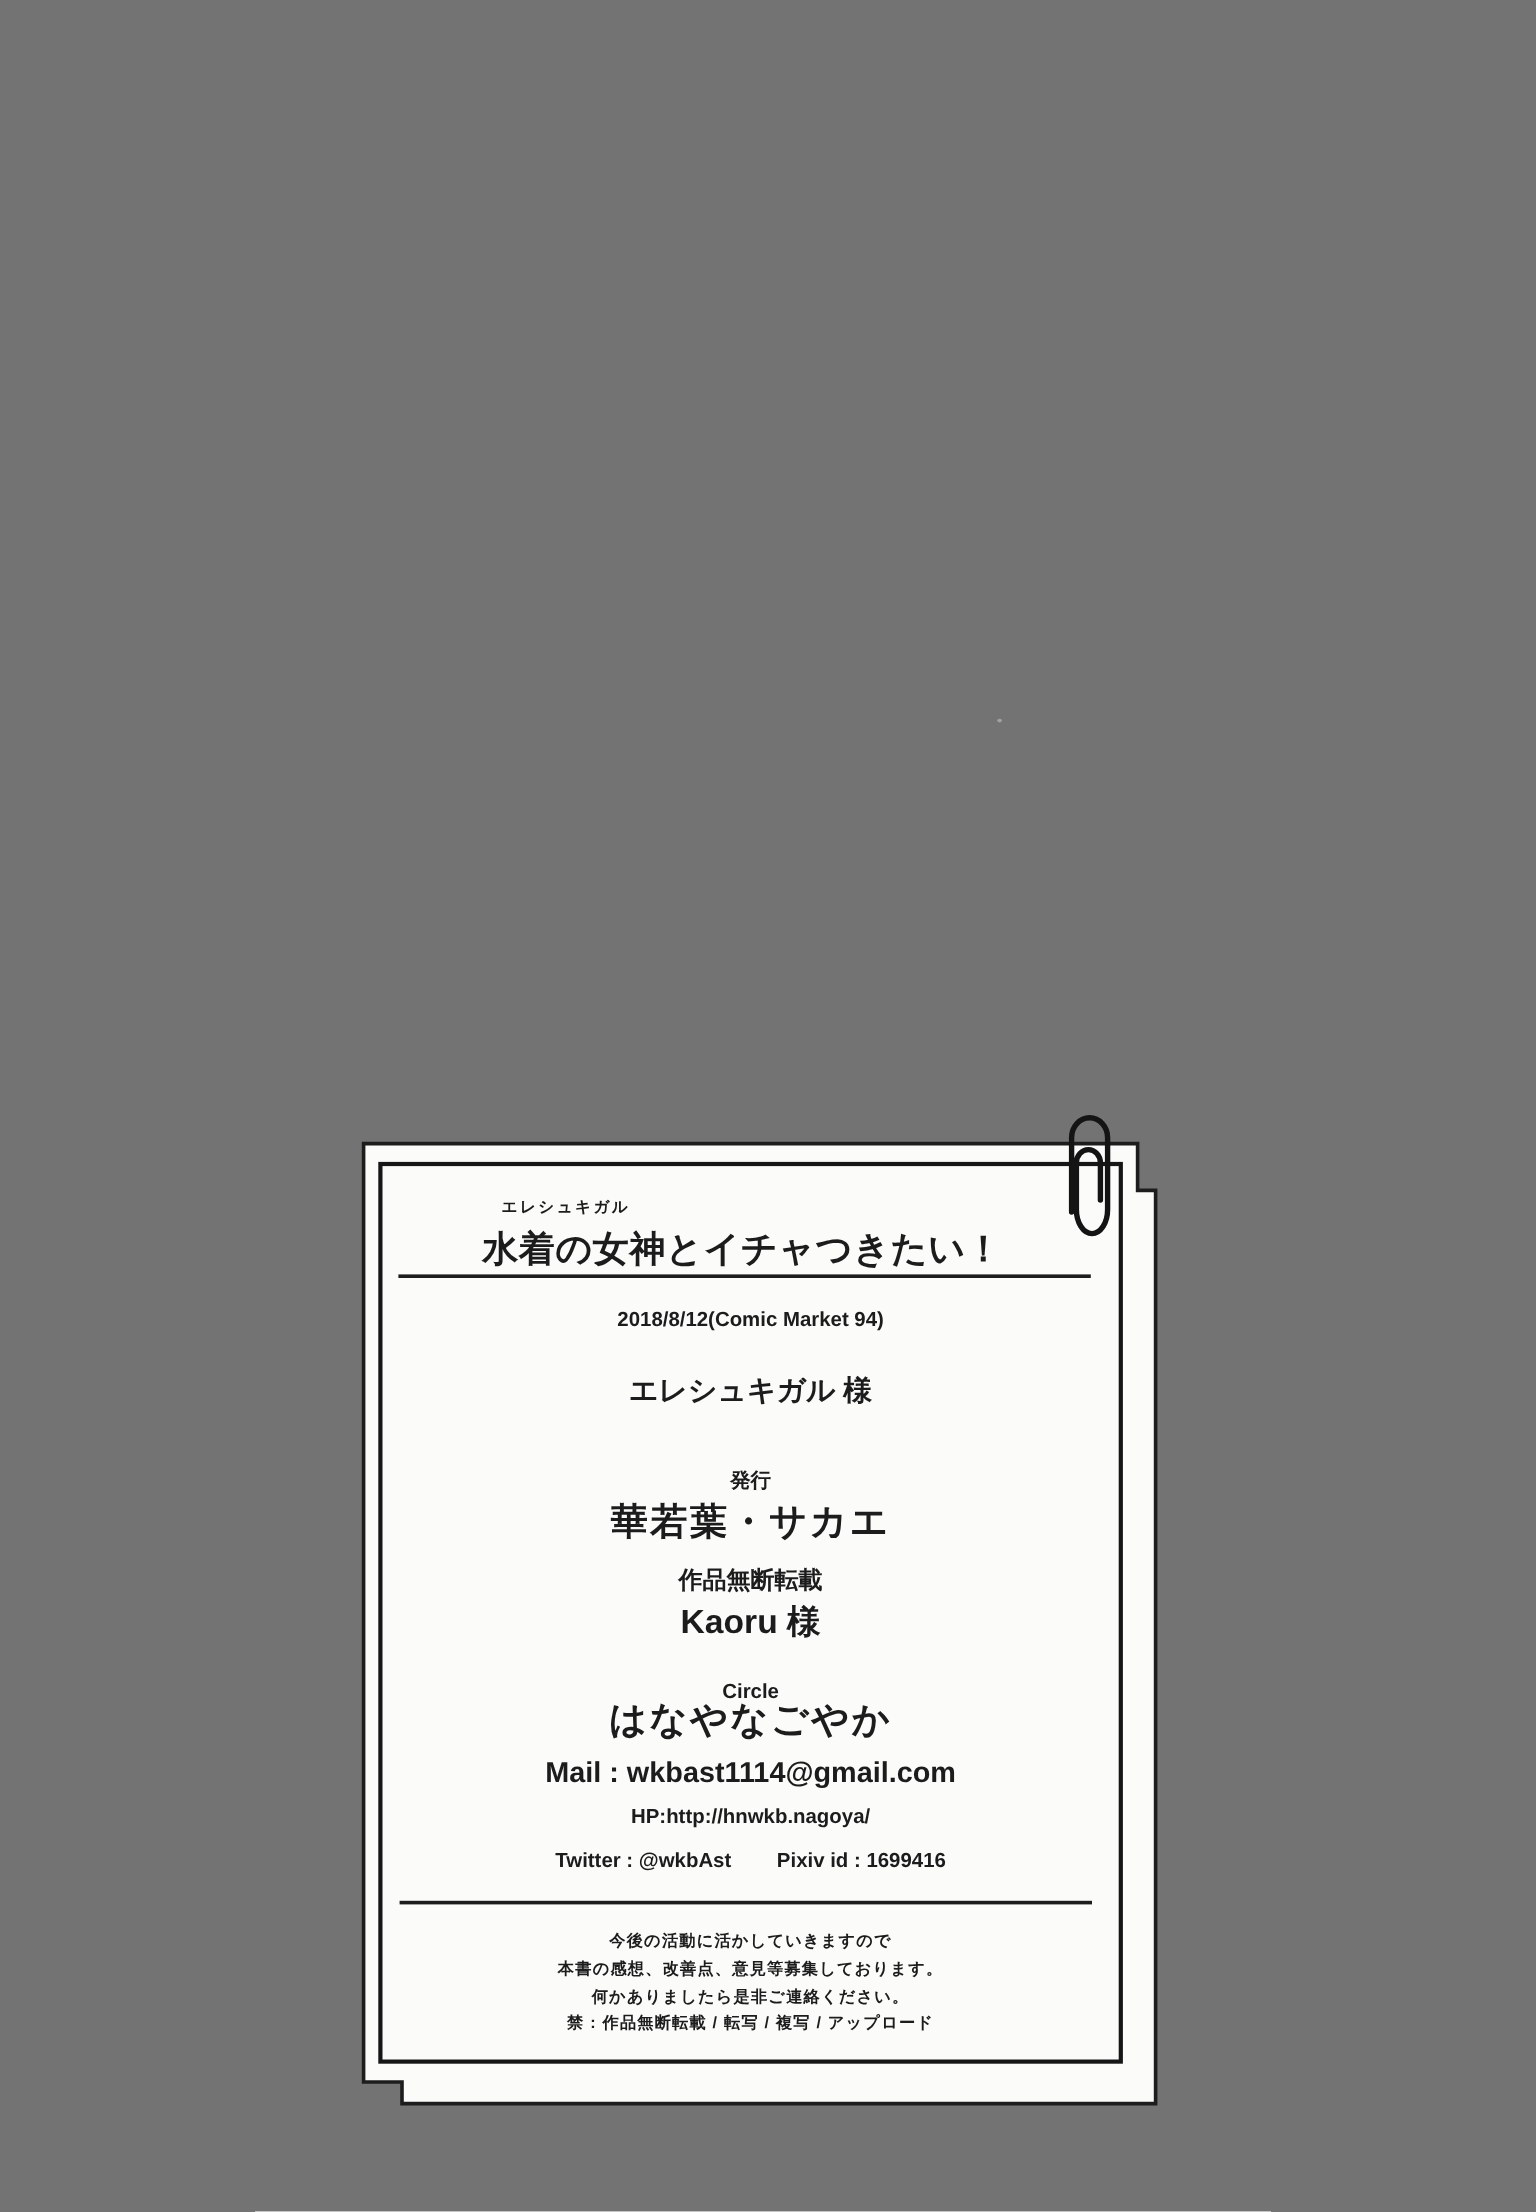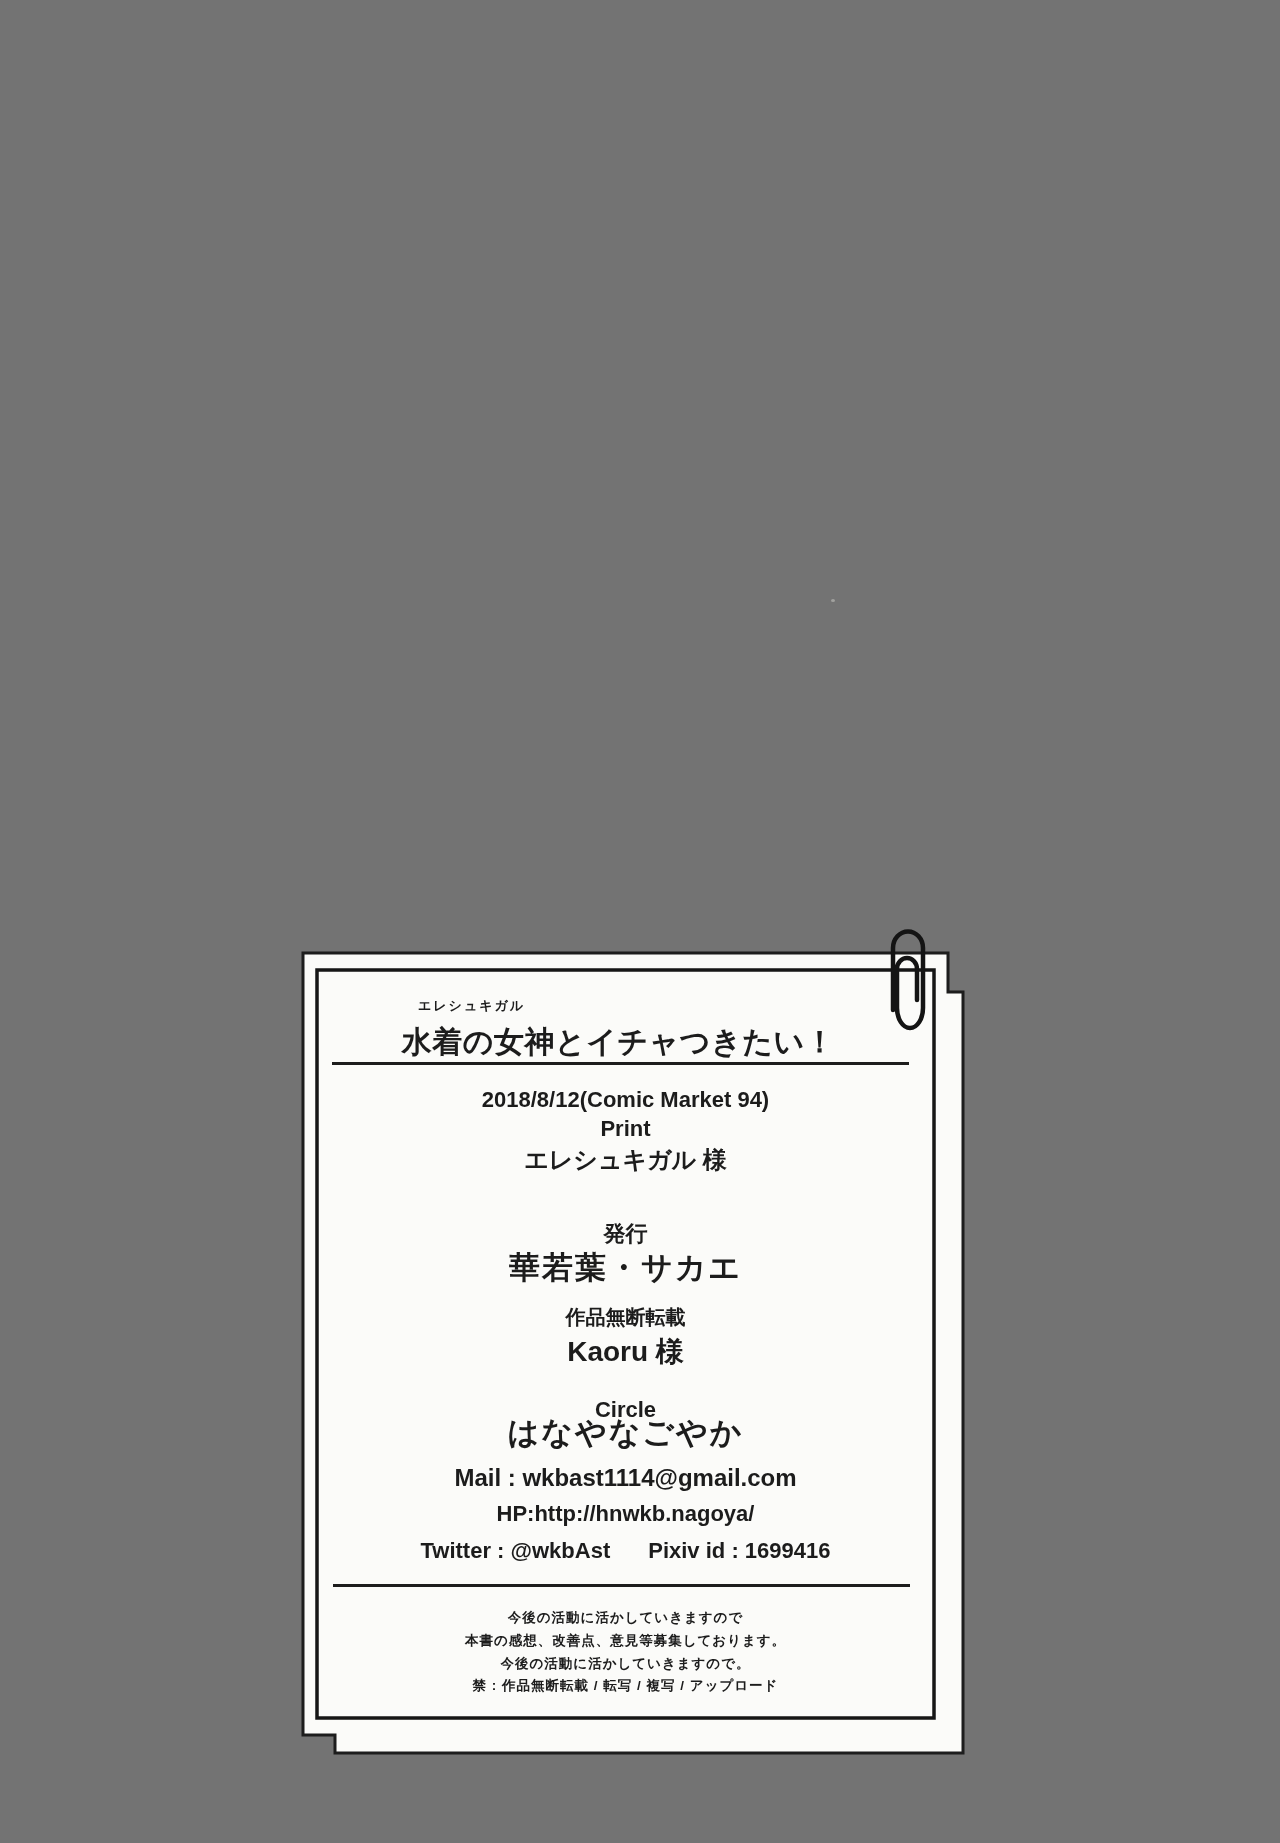--- a/index.html
+++ b/index.html
@@ -25,21 +25,21 @@
     font-size:13px;letter-spacing:2px;line-height:16px;
   }
   .title{
     left:310px;
     font-size:30px;line-height:38px;letter-spacing:0.5px;
   }
   .rule{
     position:absolute;
     height:0;border-top:3px solid #1d1d1d;
   }
-  .t23{font-size:22px;line-height:30px;}
+  .t23{font-size:17px;line-height:30px;}
   .t24{font-size:24px;line-height:30px;}
   .t20{font-size:20px;line-height:26px;}
   .t28{font-size:28px;line-height:36px;}
   .t31{font-size:31px;line-height:40px;letter-spacing:2px;}
   .note{font-size:13.5px;line-height:20px;letter-spacing:1px;}
   .tw-row{display:flex;justify-content:center;gap:38px;}
   .speck{
     position:absolute;left:831px;top:599px;
     width:4px;height:3px;border-radius:50%;
     background:#b5b5b1;opacity:.7;
@@ -62,21 +62,20 @@
   <div class="speck"></div>
 
   <div class="txt furigana" style="top:998px;">エレシュキガル</div>
 
   <div class="txt title" style="top:1023px;">水着の女神とイチャつきたい！</div>
 
   <div class="rule" style="top:1062px;left:332px;width:577px;"></div>
 
   <div class="txt t23" style="top:1085px;">2018/8/12(Comic Market 94)</div>
 
-  <div class="txt t23" style="top:1114px;">Print</div>
   <div class="txt t24" style="top:1145px;">エレシュキガル 様</div>
 
   <div class="txt t23" style="top:1219px;">発行</div>
   <div class="txt t31" style="top:1248px;">華若葉・サカエ</div>
 
   <div class="txt t20" style="top:1304px;">作品無断転載</div>
   <div class="txt t28" style="top:1334px;">Kaoru 様</div>
 
   <div class="txt t23" style="top:1381px;margin-top:14px;">Circle</div>
   <div class="txt t31" style="top:1413px;">はなやなごやか</div>
@@ -86,16 +85,16 @@
 
   <div class="txt t23 tw-row" style="top:1536px;">
     <span>Twitter : @wkbAst</span>
     <span>Pixiv id : 1699416</span>
   </div>
 
   <div class="rule" style="top:1584px;left:333px;width:577px;"></div>
 
   <div class="txt note" style="top:1608px;">今後の活動に活かしていきますので</div>
   <div class="txt note" style="top:1631px;">本書の感想、改善点、意見等募集しております。</div>
-  <div class="txt note" style="top:1654px;">今後の活動に活かしていきますので。</div>
+  <div class="txt note" style="top:1654px;">何かありましたら是非ご連絡ください。</div>
   <div class="txt note" style="top:1676px;">禁 : 作品無断転載 / 転写 / 複写 / アップロード</div>
 
 </div>
 
 </body></html>

